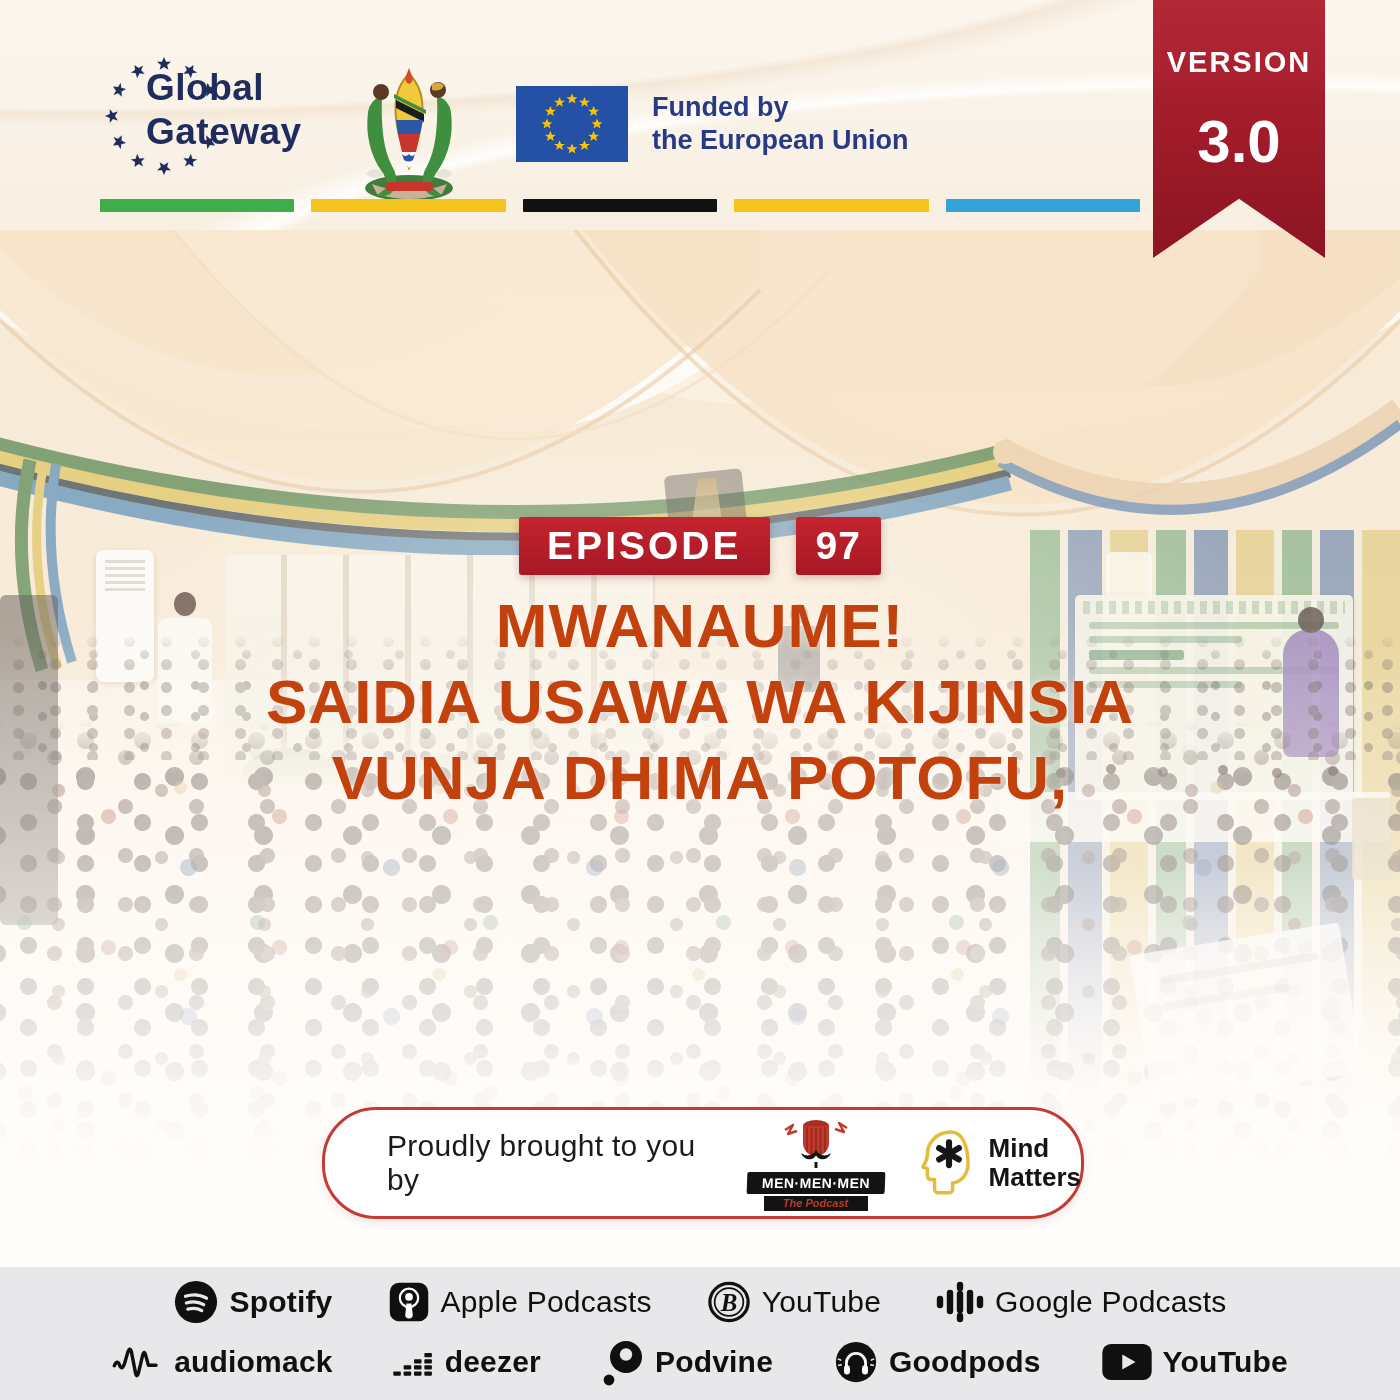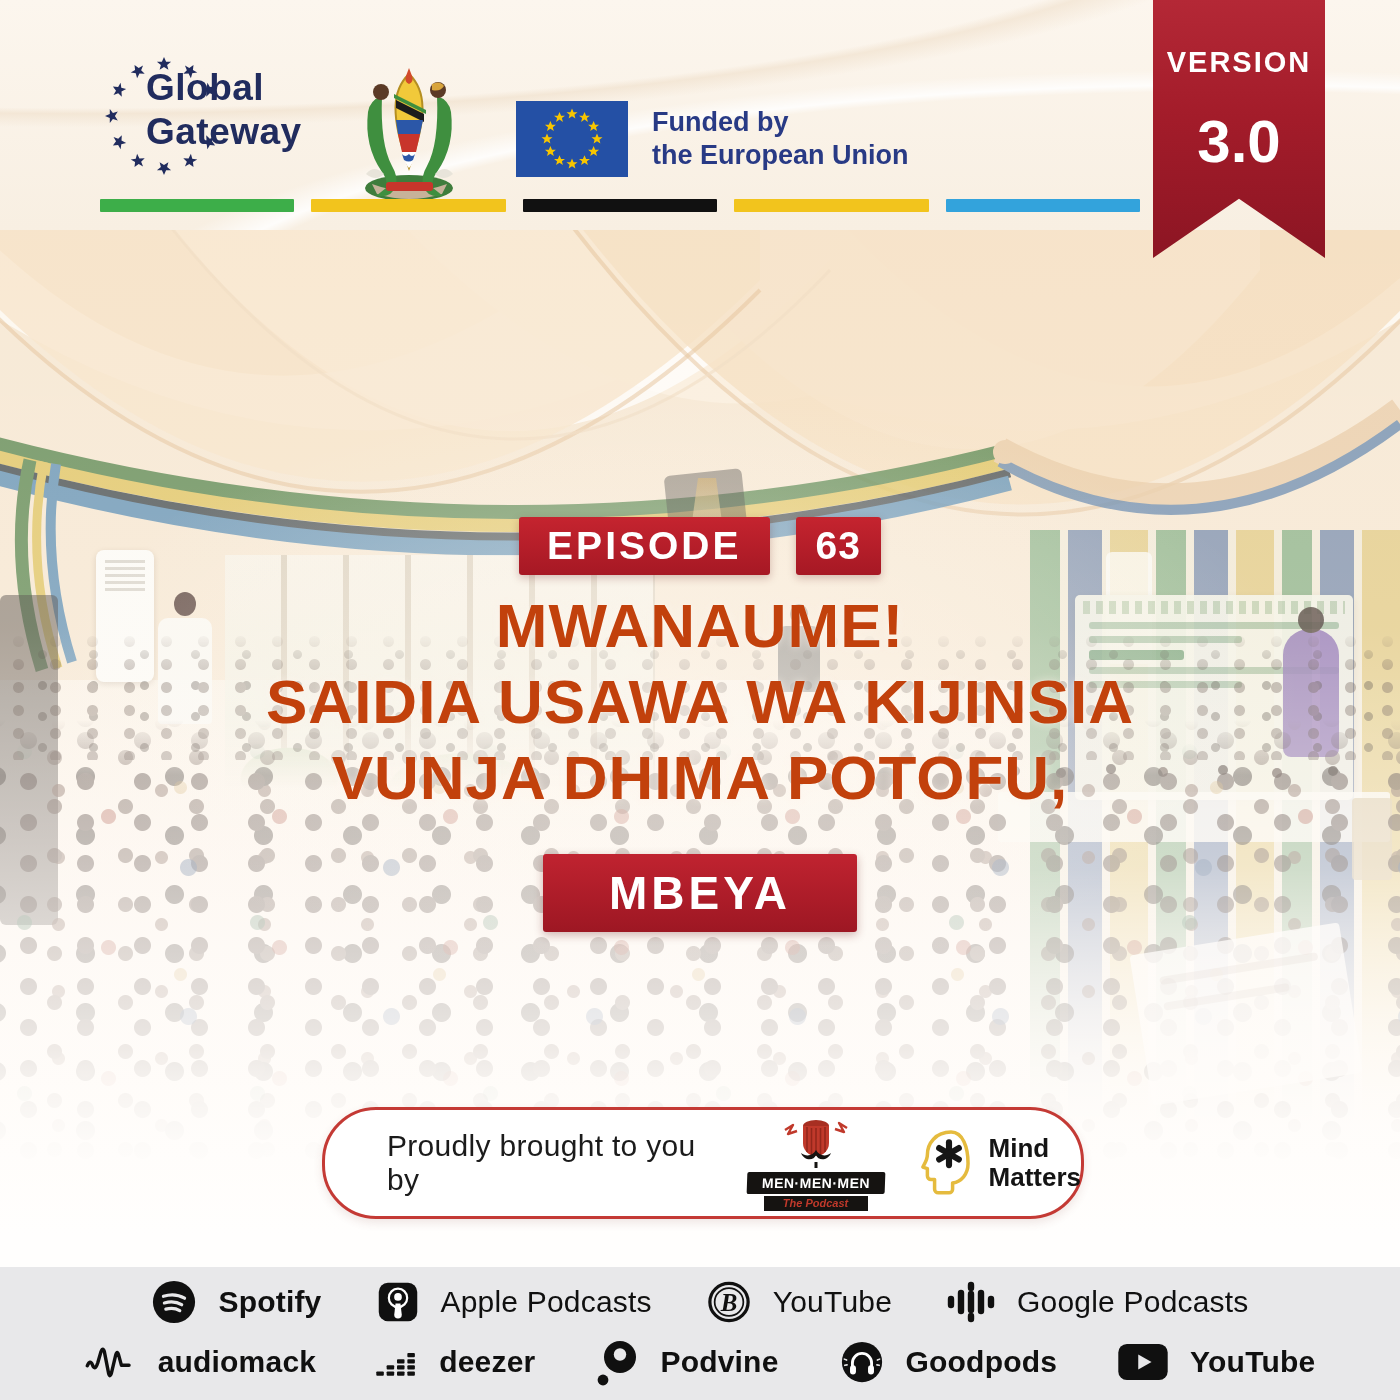--- a/index.html
+++ b/index.html
@@ -94,21 +94,21 @@
       radial-gradient(130% 190% at 88% 150%,transparent 58%,rgba(255,255,255,.85) 59.5%,transparent 63%),
       radial-gradient(140% 170% at 6% -50%,transparent 57%,rgba(238,221,199,.55) 58.5%,transparent 62%),
       linear-gradient(180deg,#fcf6ee 0%,#f8efe2 100%);}
   .stripes{position:absolute;left:100px;top:199px;width:1040px;height:13px;display:flex;gap:17px;z-index:6;}
   .stripes span{flex:1;border-radius:1px;}
 
   .gg-logo{position:absolute;left:100px;top:48px;width:330px;height:140px;}
   .gg-stars{position:absolute;left:0;top:0;}
   .gg-text{position:absolute;left:46px;top:18px;color:#212c5e;font-weight:700;font-size:37px;line-height:44px;letter-spacing:.5px;}
   .tz-emblem{position:absolute;left:352px;top:56px;}
-  .eu-block{position:absolute;left:516px;top:101px;display:flex;align-items:center;}
+  .eu-block{position:absolute;left:516px;top:86px;display:flex;align-items:center;}
   .eu-flag{width:112px;height:76px;background:#2450a5;position:relative;flex:none;}
   .eu-text{margin-left:24px;color:#283a85;font-weight:700;font-size:27px;line-height:33px;}
 
   
   .ribbon{position:absolute;left:1153px;top:0;width:172px;height:258px;z-index:7;
     background:linear-gradient(180deg,#b42836 0%,#a31c2a 45%,#8c1523 100%);
     clip-path:polygon(0 0,100% 0,100% 100%,50% 77%,0 100%);
     filter:drop-shadow(0 5px 8px rgba(0,0,0,.25));
     color:#fff;text-align:center;}
   .ribbon .v-label{margin-top:46px;font-size:29px;font-weight:800;letter-spacing:2px;}
@@ -138,21 +138,21 @@
   .men-sub{background:#151311;color:#c0392b;font-style:italic;font-weight:700;font-size:11px;
     width:104px;margin:2px auto 0;padding:1px 0 2px;border-radius:0;}
   .mind-logo{margin-left:34px;display:flex;align-items:center;flex:none;}
   .mind-text{margin-left:10px;font-weight:800;font-size:26px;line-height:29px;color:#141414;}
 
   
   .plat-bar{position:absolute;left:0;top:1267px;width:1400px;height:133px;background:#e8e8ea;z-index:6;}
   .plat-row{display:flex;justify-content:center;align-items:center;}
   .plat-row1{margin-top:12px;gap:54px;}
   .plat-row2{margin-top:13px;gap:60px;}
-  .plat{display:flex;align-items:center;gap:21px;}
+  .plat{display:flex;align-items:center;gap:10px;}
   .plat svg{display:block;}
   .plat .lbl{font-size:30px;color:#101010;font-weight:700;letter-spacing:.2px;}
   .plat .lbl.reg{font-weight:500;}
 
   .men-mic-wrap{height:56px;position:relative;}
 </style>
 </head>
 <body>
 
 <div class="canvas">
@@ -310,33 +310,30 @@
   <div class="ribbon">
     <div class="v-label">VERSION</div>
     <div class="v-num">3.0</div>
   </div>
 
   <div class="ep-row">
     <div class="ep-box">
         <span class="ep-label">EPISODE</span>
       </div>
     <div class="ep-box">
-        <span class="ep-num">63</span>
+        <span class="ep-num">97</span>
       </div>
   </div>
 
   <div class="title">
     <div>MWANAUME!</div>
     <div>SAIDIA USAWA WA KIJINSIA</div>
     <div>VUNJA DHIMA POTOFU,</div>
   </div>
 
-  <div class="loc-row">
-    <div class="loc-badge">MBEYA</div>
-  </div>
 
   <div class="sponsor">
     <div class="sponsor-text">Proudly brought to you by</div>
     <div class="men-logo">
       <div class="men-mic-wrap">
         <svg width="86" height="56" viewBox="0 0 86 56">
           <path d="M12 14 l8-5 -5 9 9-3" fill="none" stroke="#c0392b" stroke-width="2.4" stroke-linejoin="round"></path>
           <path d="M74 12 l-8-5 5 9 -9-3" fill="none" stroke="#c0392b" stroke-width="2.4" stroke-linejoin="round"></path>
           <ellipse cx="43" cy="10" rx="13" ry="6" fill="#a72f22"></ellipse>
           <path d="M30 10 h26 v17 a13 13 0 0 1-26 0 Z" fill="#c0392b"></path>

